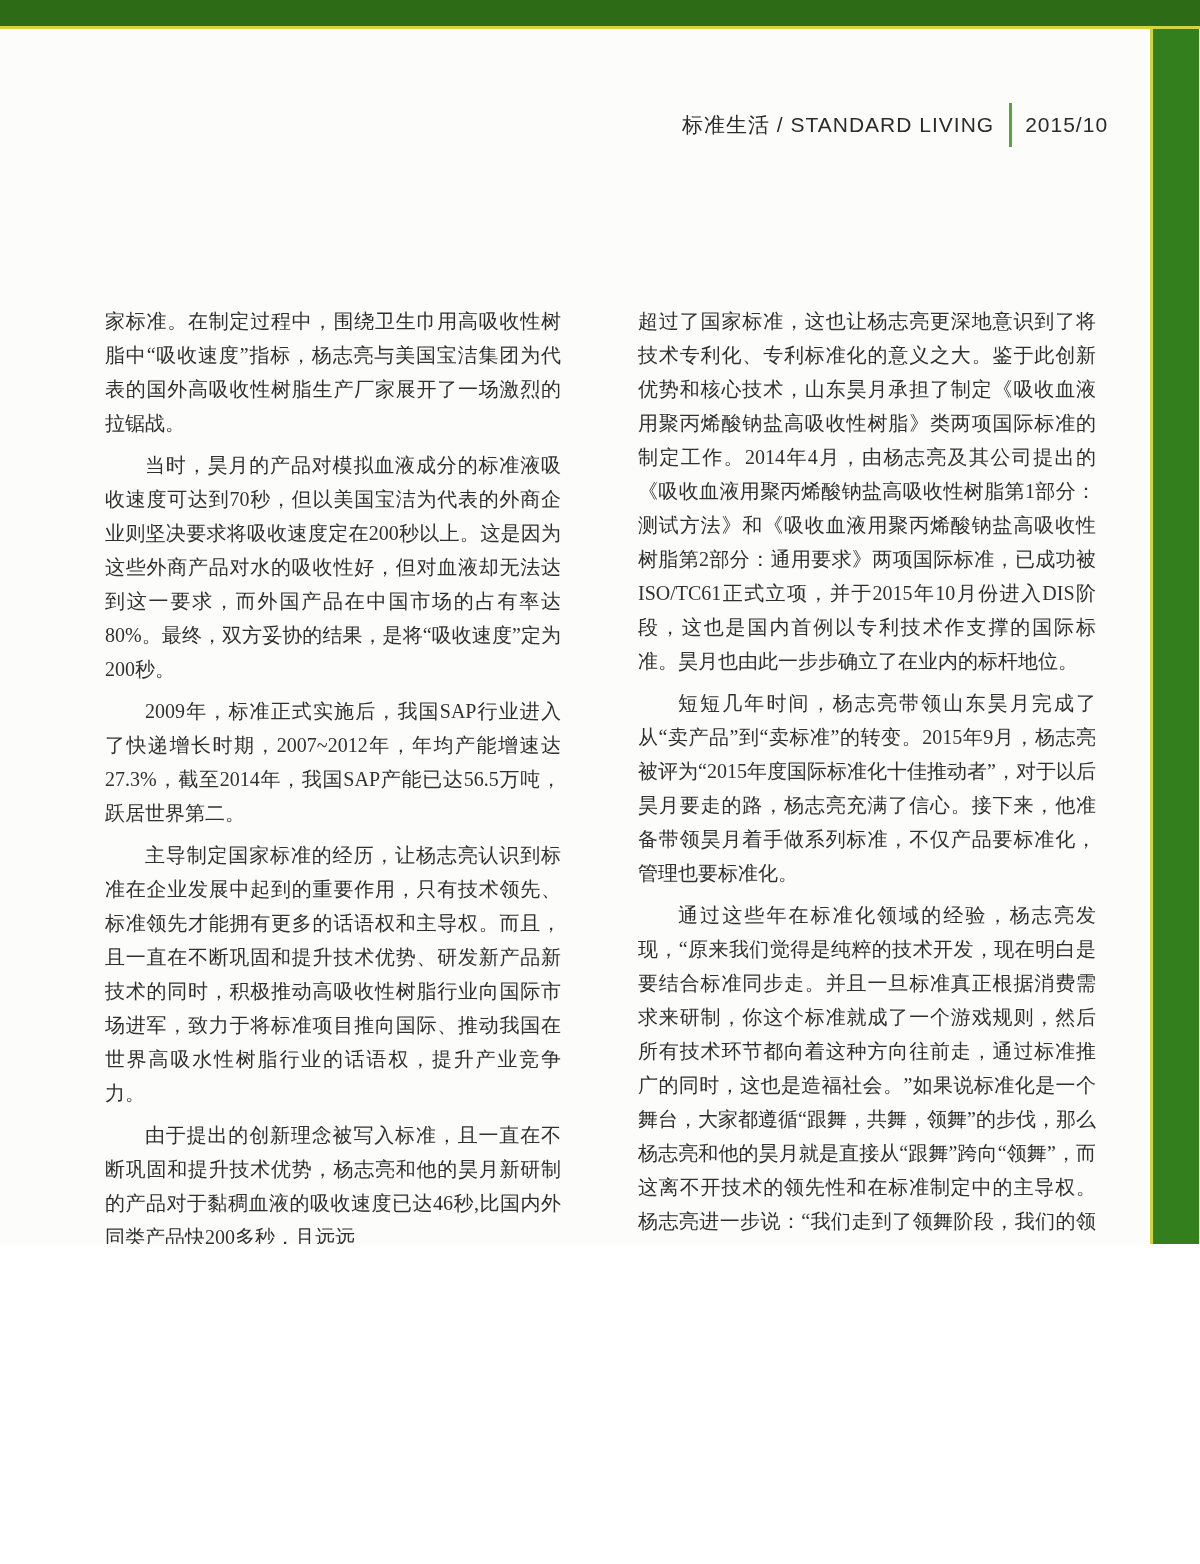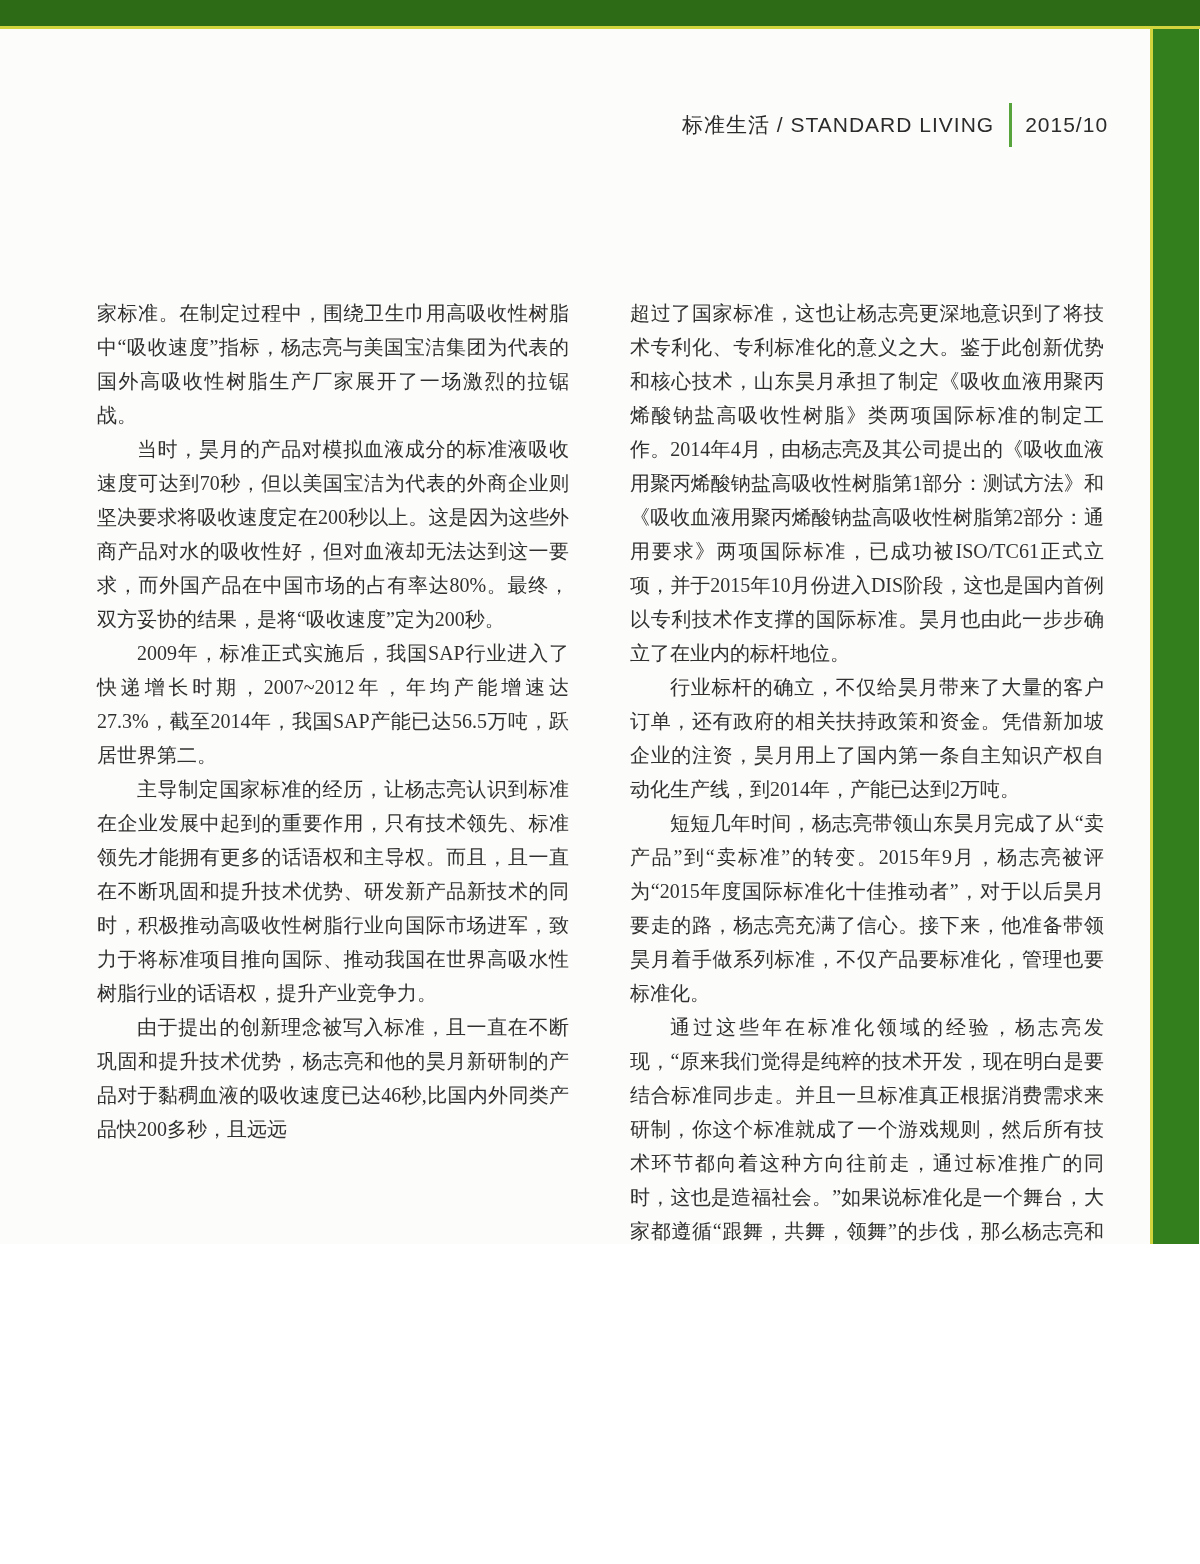--- a/index.html
+++ b/index.html
@@ -38,21 +38,21 @@
   .header .issue { font-size:21px; letter-spacing:1px;text-align:right; }
 
   
   .col {
     position:absolute; top:296px; width:472px;
     font-size:20px; line-height:34px; text-align:justify;
     color:#303030; z-index:3;
   }
   .col-left  { left:97px; }
   .col-right { left:630px; width:474px; }
-  .col p { margin:0; }
+  .col p { margin:8px; }
   .col p.indent { text-indent:2em; }
 
   .section-heading {
     font-family:"Liberation Sans", sans-serif;
     font-size:23px; font-weight:bold; color:#141414;
     margin:27px 0 23px; padding-left:33px; letter-spacing:1px;
     line-height:30px; text-align:left;
   }
 
   .end-mark {
@@ -99,21 +99,20 @@
   <div class="col col-left">
     <p>家标准。在制定过程中，围绕卫生巾用高吸收性树脂中“吸收速度”指标，杨志亮与美国宝洁集团为代表的国外高吸收性树脂生产厂家展开了一场激烈的拉锯战。</p>
     <p class="indent">当时，昊月的产品对模拟血液成分的标准液吸收速度可达到70秒，但以美国宝洁为代表的外商企业则坚决要求将吸收速度定在200秒以上。这是因为这些外商产品对水的吸收性好，但对血液却无法达到这一要求，而外国产品在中国市场的占有率达80%。最终，双方妥协的结果，是将“吸收速度”定为200秒。</p>
     <p class="indent">2009年，标准正式实施后，我国SAP行业进入了快递增长时期，2007~2012年，年均产能增速达27.3%，截至2014年，我国SAP产能已达56.5万吨，跃居世界第二。</p>
     <p class="indent">主导制定国家标准的经历，让杨志亮认识到标准在企业发展中起到的重要作用，只有技术领先、标准领先才能拥有更多的话语权和主导权。而且，且一直在不断巩固和提升技术优势、研发新产品新技术的同时，积极推动高吸收性树脂行业向国际市场进军，致力于将标准项目推向国际、推动我国在世界高吸水性树脂行业的话语权，提升产业竞争力。</p>
     <p class="indent">由于提出的创新理念被写入标准，且一直在不断巩固和提升技术优势，杨志亮和他的昊月新研制的产品对于黏稠血液的吸收速度已达46秒,比国内外同类产品快200多秒，且远远</p>
   </div>
 
   <div class="col col-right">
     <p>超过了国家标准，这也让杨志亮更深地意识到了将技术专利化、专利标准化的意义之大。鉴于此创新优势和核心技术，山东昊月承担了制定《吸收血液用聚丙烯酸钠盐高吸收性树脂》类两项国际标准的制定工作。2014年4月，由杨志亮及其公司提出的《吸收血液用聚丙烯酸钠盐高吸收性树脂第1部分：测试方法》和《吸收血液用聚丙烯酸钠盐高吸收性树脂第2部分：通用要求》两项国际标准，已成功被ISO/TC61正式立项，并于2015年10月份进入DIS阶段，这也是国内首例以专利技术作支撑的国际标准。昊月也由此一步步确立了在业内的标杆地位。</p>
-    <p class="indent">行业标杆的确立，不仅给昊月带来了大量的客户订单，还有政府的相关扶持政策和资金。凭借新加坡企业的注资，昊月用上了国内第一条自主知识产权自动化生产线，到2014年，产能已达到2万吨。</p>
     <p class="indent">短短几年时间，杨志亮带领山东昊月完成了从“卖产品”到“卖标准”的转变。2015年9月，杨志亮被评为“2015年度国际标准化十佳推动者”，对于以后昊月要走的路，杨志亮充满了信心。接下来，他准备带领昊月着手做系列标准，不仅产品要标准化，管理也要标准化。</p>
     <p class="indent"><span>通过这些年在标准化领域的经验，杨志亮发现，“原来我们觉得是纯粹的技术开发，现在明白是要结合标准同步走。并且一旦标准真正根据消费需求来研制，你这个标准就成了一个游戏规则，然后所有技术环节都向着这种方向往前走，通过标准推广的同时，这也是造福社会。”如果说标准化是一个舞台，大家都遵循“跟舞，共舞，领舞”的步伐，那么杨志亮和他的昊月就是直接从“跟舞”跨向“领舞”，而这离不开技术的领先性和在标准制定中的主导权。杨志亮进一步说：“我们走到了领舞阶段，我们的领舞是技术领舞，现在我们只有一个问题，就是如何向外输出，把我们的产品迅速地向外输出。要占领国际市场，通过国际标准，我们就是研究这一条路，我把这个路子打开，走出国门，做国际高吸收树脂行业的‘领舞者’。”</span><span class="end-mark">标</span></p>
   </div>
 
   <div class="footer">
     <span class="issue-info">2015/10 总第595期</span>
     <span class="page-num">/ 73</span>
   </div>
 
   <div class="watermark">?1994-2017 China Academic Journal Electronic Publishing House. All rights reserved.   http://www.cnki.net</div>

